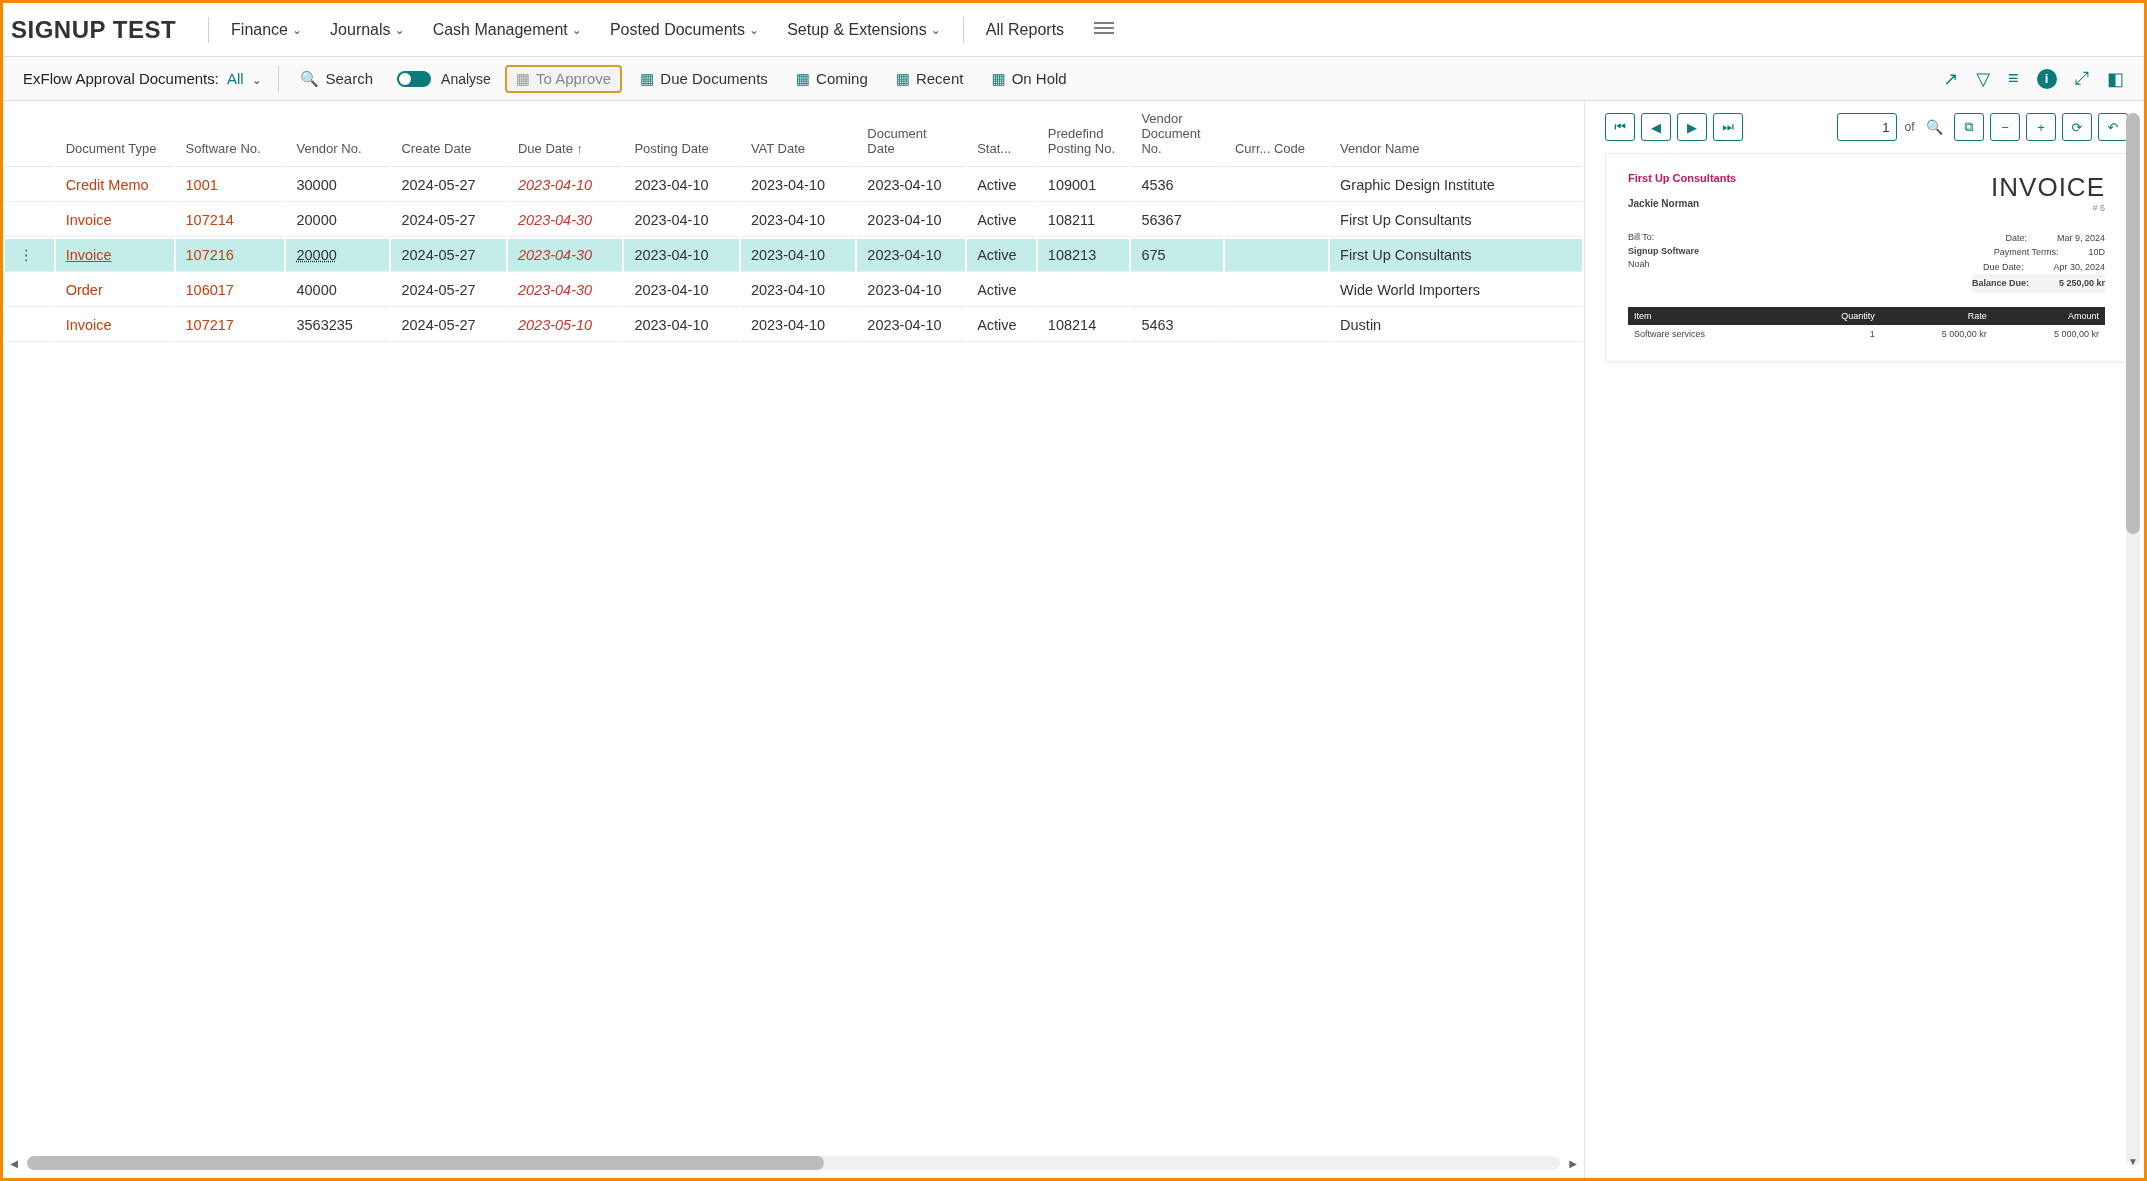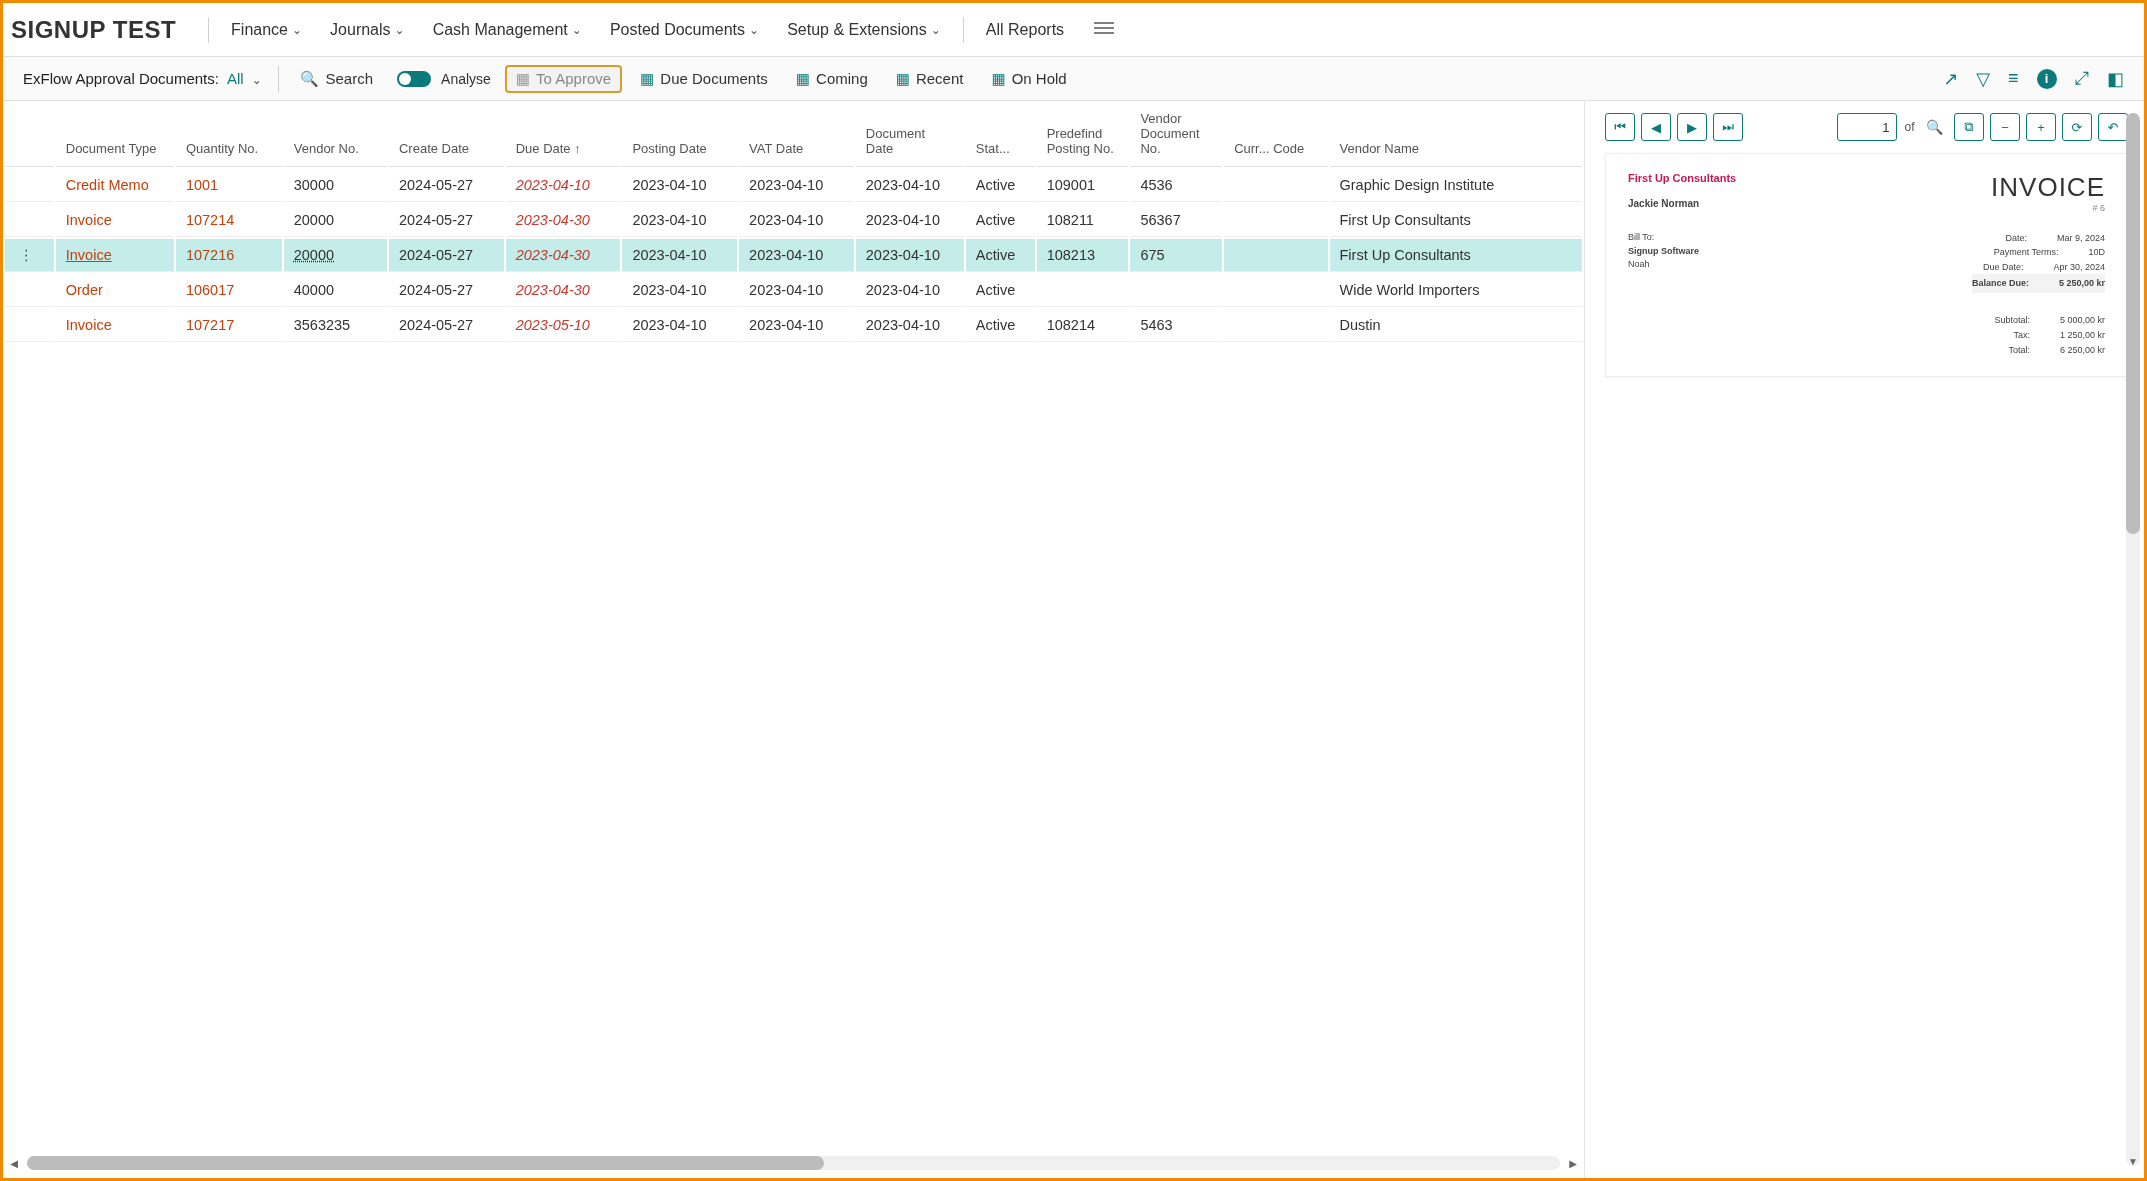--- a/index.html
+++ b/index.html
@@ -288,21 +288,21 @@
   </div>
 </div>
 
 <div class="main">
   <div class="grid-wrap">
     <table class="grid">
       <thead>
           <tr id="grid-head">
             <th style="width: 22px;"></th>
             <th class="wrap" style="width: 110px;">Document Type</th>
-            <th style="width: 90px;">Quantity No.</th>
+            <th style="width: 90px;">Software No.</th>
             <th style="width: 90px;">Vendor No.</th>
             <th style="width: 100px;">Create Date</th>
             <th style="width: 100px;">Due Date ↑</th>
             <th style="width: 100px;">Posting Date</th>
             <th style="width: 100px;">VAT Date</th>
             <th class="wrap" style="width: 100px;">Document Date</th>
             <th style="width: 60px;">Stat...</th>
             <th class="wrap" style="width: 80px;">Predefind Posting No.</th>
             <th class="wrap" style="width: 90px;">Vendor Document No.</th>
             <th style="width: 60px;">Curr... Code</th>
@@ -445,34 +445,38 @@
             <div class="row">
               <span>Due Date:</span>
               <span>Apr 30, 2024</span>
             </div>
             <div class="row bd">
               <span>Balance Due:</span>
               <span>5 250,00 kr</span>
             </div>
           </div>
       </div>
-      <div class="pv-totals" id="pv-totals">
-          <div class="row">
-            <span>Subtotal:</span>
-            <span>5 000,00 kr</span>
-          </div>
-          <div class="row">
-            <span>Tax:</span>
-            <span>1 250,00 kr</span>
-          </div>
-          <div class="row">
-            <span>Total:</span>
-            <span>6 250,00 kr</span>
-          </div>
-        </div>
+      <table class="pv-table">
+        <thead>
+            <tr id="pv-th">
+              <th>Item</th>
+              <th>Quantity</th>
+              <th>Rate</th>
+              <th>Amount</th>
+            </tr>
+          </thead>
+        <tbody id="pv-lines">
+            <tr>
+              <td>Software services</td>
+              <td>1</td>
+              <td>5 000,00 kr</td>
+              <td>5 000,00 kr</td>
+            </tr>
+          </tbody>
+      </table>
     </div>
 
     <div class="vscroll">
       <span class="arrow-t">▲</span>
       <div class="thumb"></div>
       <span class="arrow-b">▼</span>
     </div>
   </div>
 </div>
 

